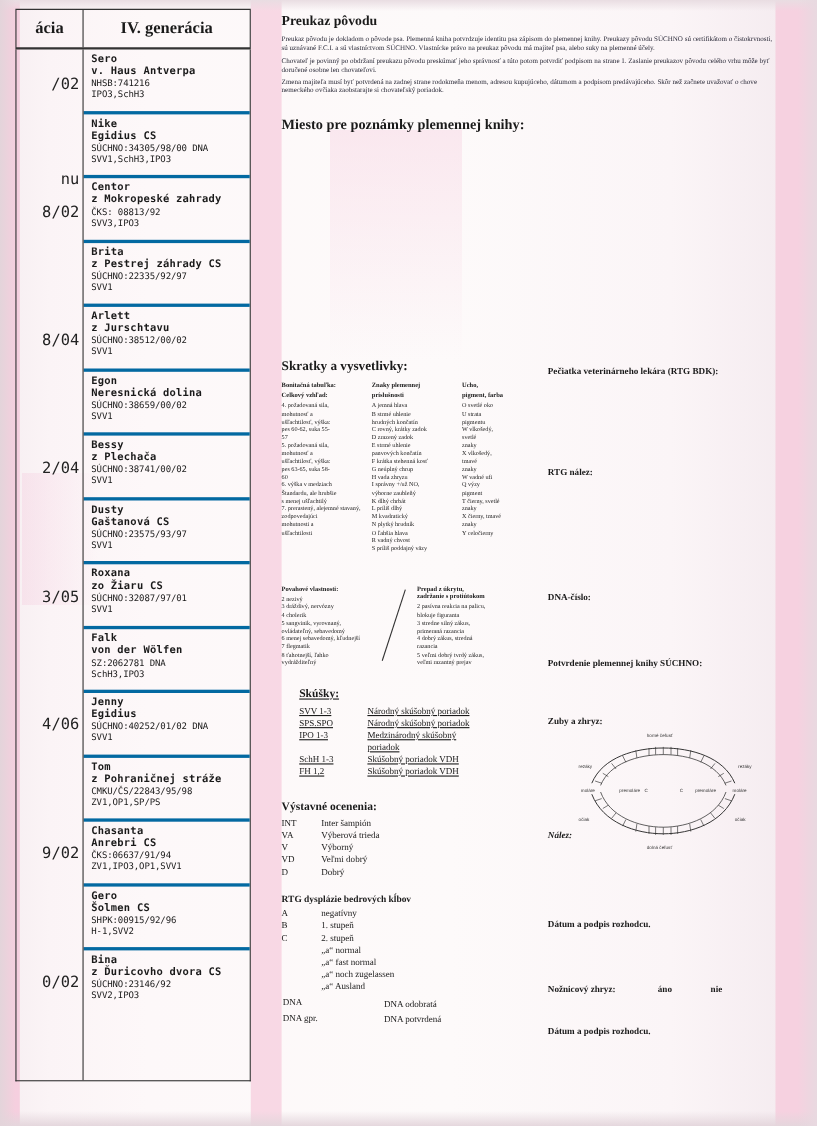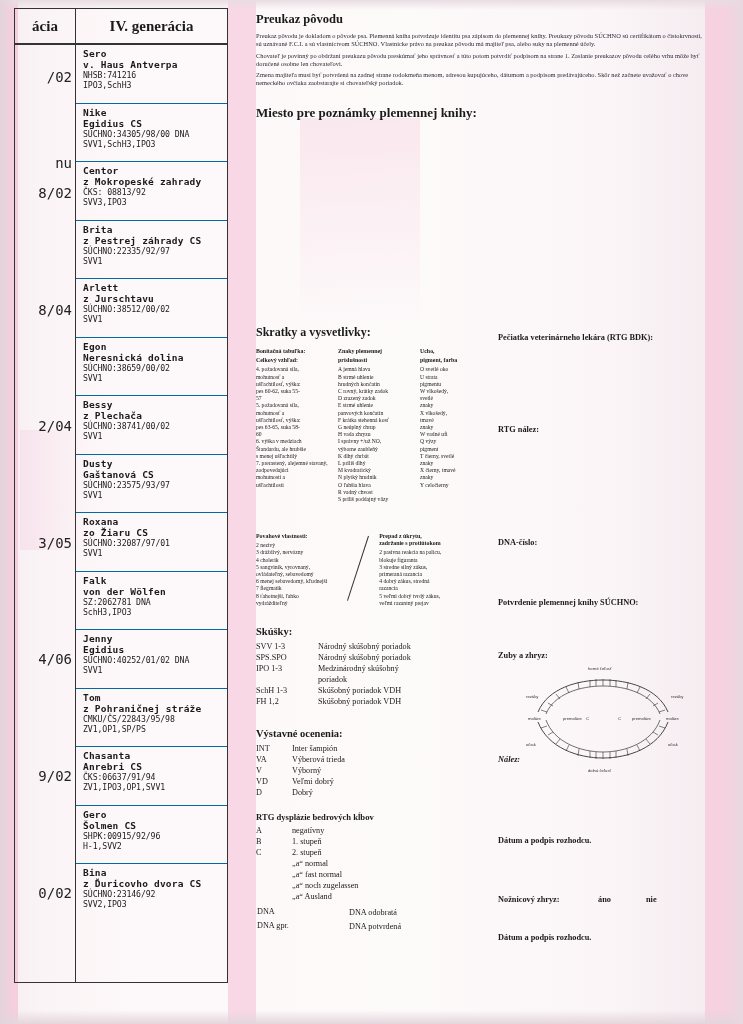--- a/index.html
+++ b/index.html
@@ -42,21 +42,21 @@
   .ped .hdr-right { flex:1; height:100%; display:flex; align-items:center; justify-content:center;
     font-family:"Liberation Serif", serif; font-size:15px; font-weight:bold; border-left:1px solid #333; }
 
   .ped .body { border:1px solid #333; border-top:none; height:937px; display:flex; }
   .ped .col-left { width:60px; border-right:1px solid #333; position:relative; }
   .ped .col-right { flex:1; }
 
   .lcell { position:absolute; left:0; width:100%; font-size:14px; text-align:right; padding-right:3px; box-sizing:border-box; color:#222; }
 
   .dog {
-    border-bottom:1px solid #0369a1; box-sizing:border-box;
+    border-bottom:3px solid #0369a1; box-sizing:border-box;
     padding:3px 4px 2px 7px; height:58.5px; overflow:hidden;
   }
   .dog:last-child { border-bottom:none; }
   .dog .n1 { font-size:9.5px; font-weight:bold; letter-spacing:.2px; }
   .dog .n2 { font-size:9.5px; font-weight:bold; letter-spacing:.2px; }
   .dog .n3 { font-size:8.2px; letter-spacing:-.1px; white-space:nowrap; }
   .dog .n4 { font-size:8.2px; letter-spacing:-.1px; white-space:nowrap; }
 
   
   .col-main { position:absolute; left:256px; top:0; width:449px; height:1024px; }
@@ -78,21 +78,21 @@
   .sk-cols .c .t { font-weight:bold; font-size:5.9px; display:block; margin-bottom:2px; }
   .sk-cols .c div { white-space:normal; }
 
   .povahove { position:absolute; left:0px; top:533px; width:240px; display:flex; gap:8px;
      font-size:5.6px; line-height:7.2px; }
   .povahove .c { width:48%; }
   .povahove .c .t { font-weight:bold; font-size:5.9px; display:block; margin-bottom:2px; }
   .diag { position:absolute; left:112px; top:536px; width:1px; height:68px; background:#333;
      transform:rotate(18deg); transform-origin:top center; }
 
-  .skusky { position:absolute; left:0px; top:626px; width:260px; }
+  .skusky { position:absolute; left:16px; top:626px; width:260px;text-decoration:underline; }
   .skusky .t { font-weight:bold; font-size:10.5px; margin-bottom:5px; }
   .skusky table { border-collapse:collapse; font-size:8.2px; }
   .skusky td { padding:0 0 2px 0; vertical-align:top; }
   .skusky td.k { width:62px; }
 
   .vystavne { position:absolute; left:0px; top:728px; width:260px; }
   .vystavne .t { font-weight:bold; font-size:10.5px; margin-bottom:5px; }
   .vystavne table { border-collapse:collapse; font-size:8.2px; }
   .vystavne td { padding:0 0 2px 0; vertical-align:top; }
   .vystavne td.k { width:36px; }

